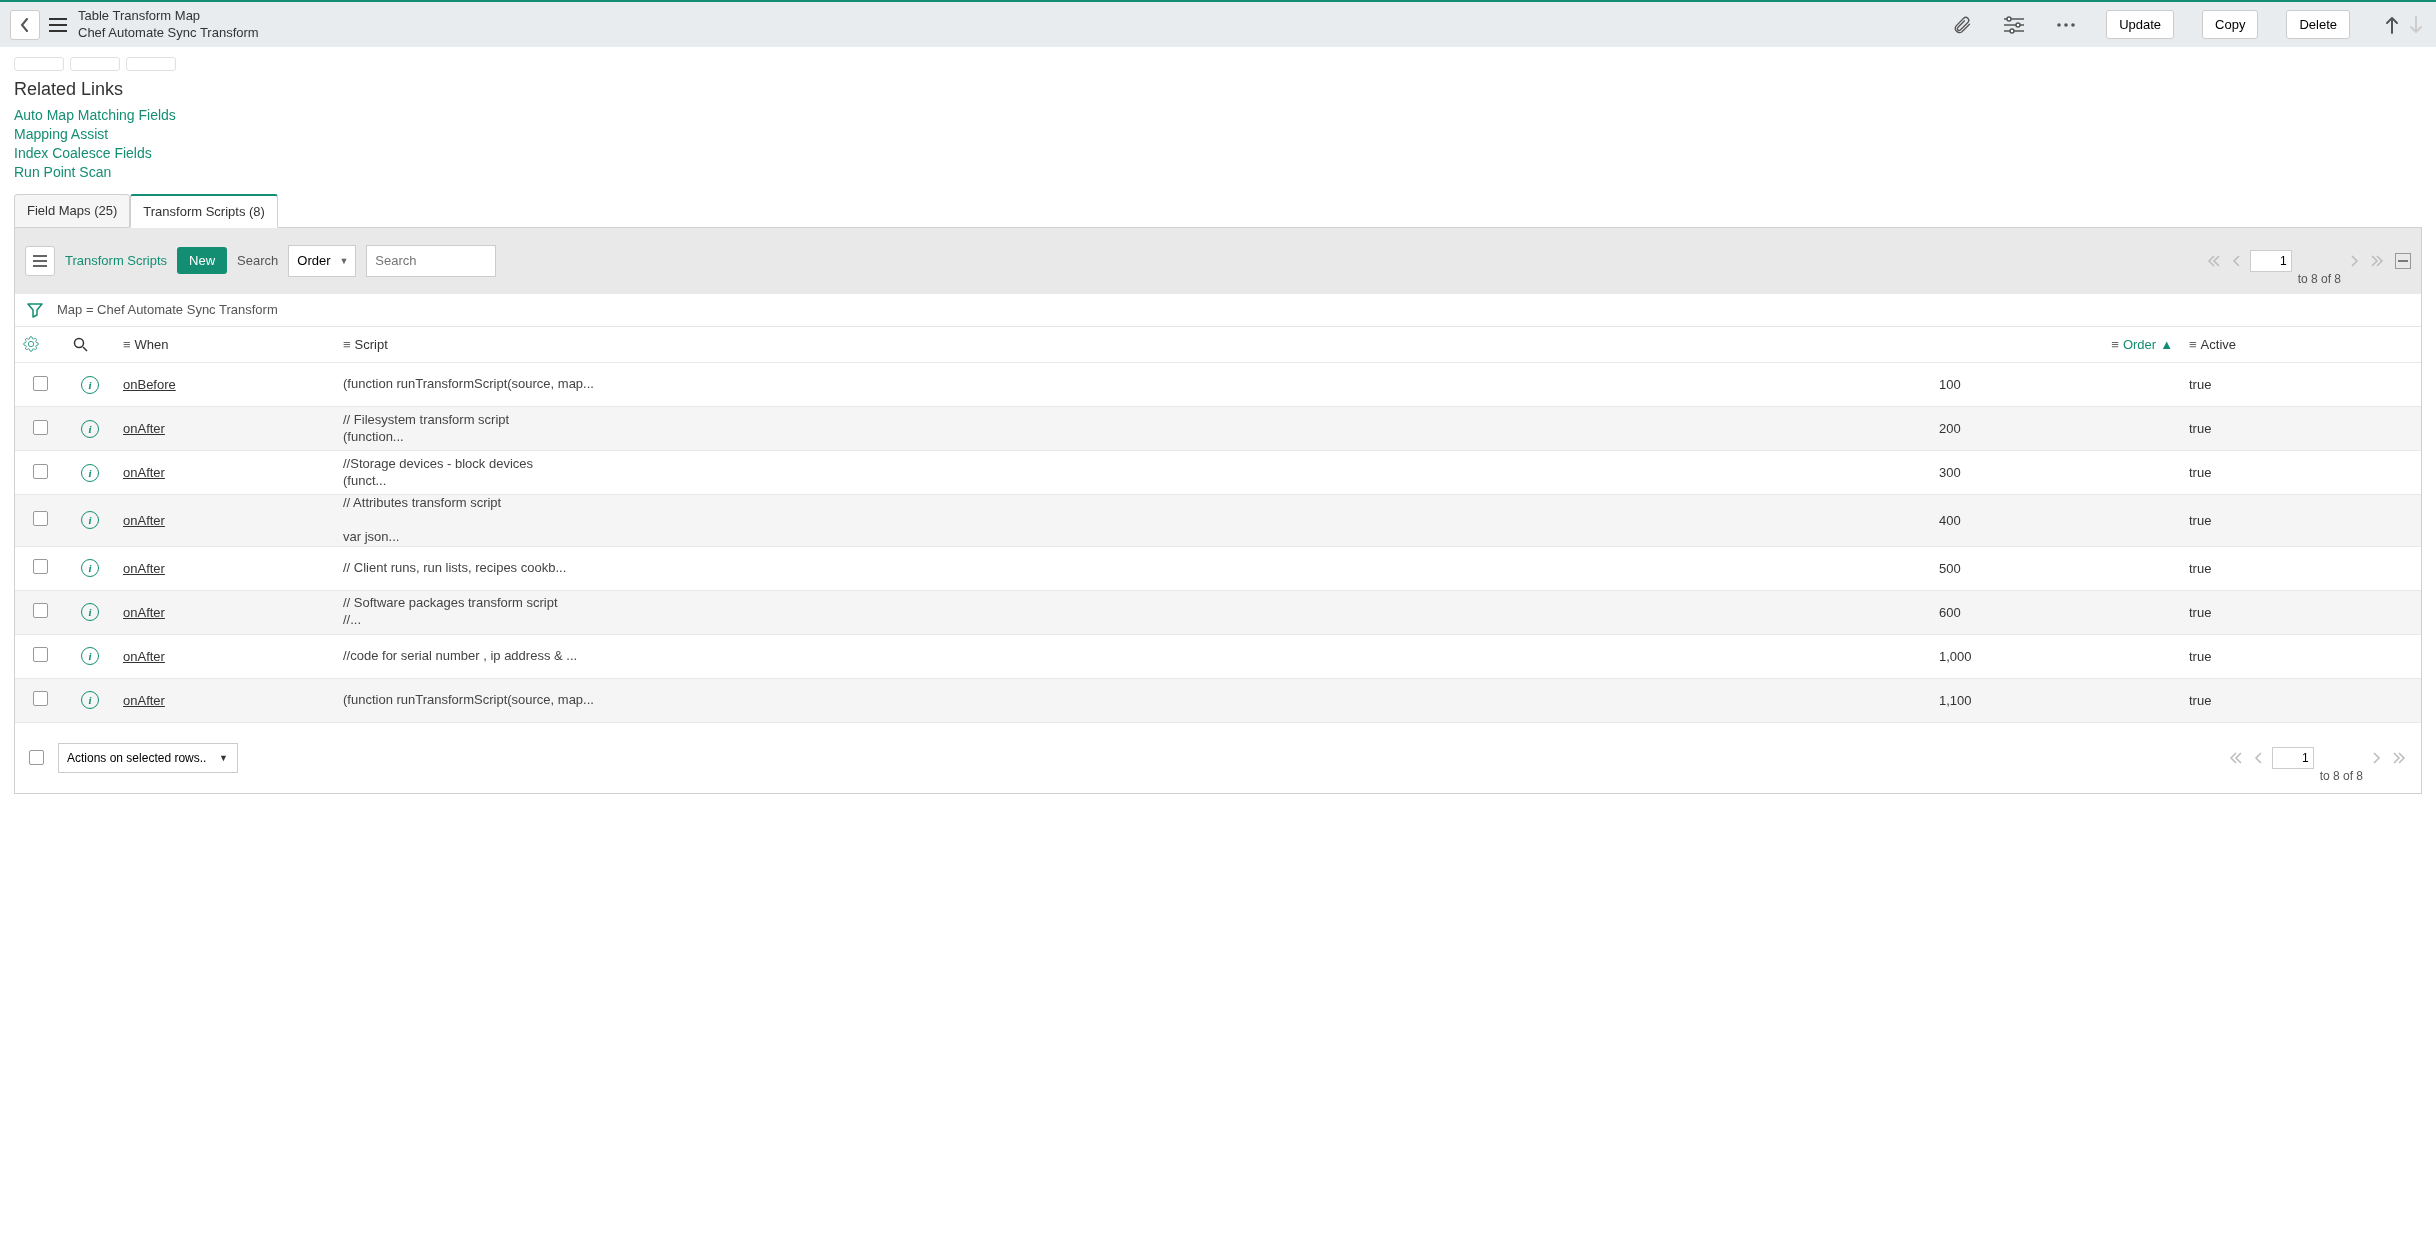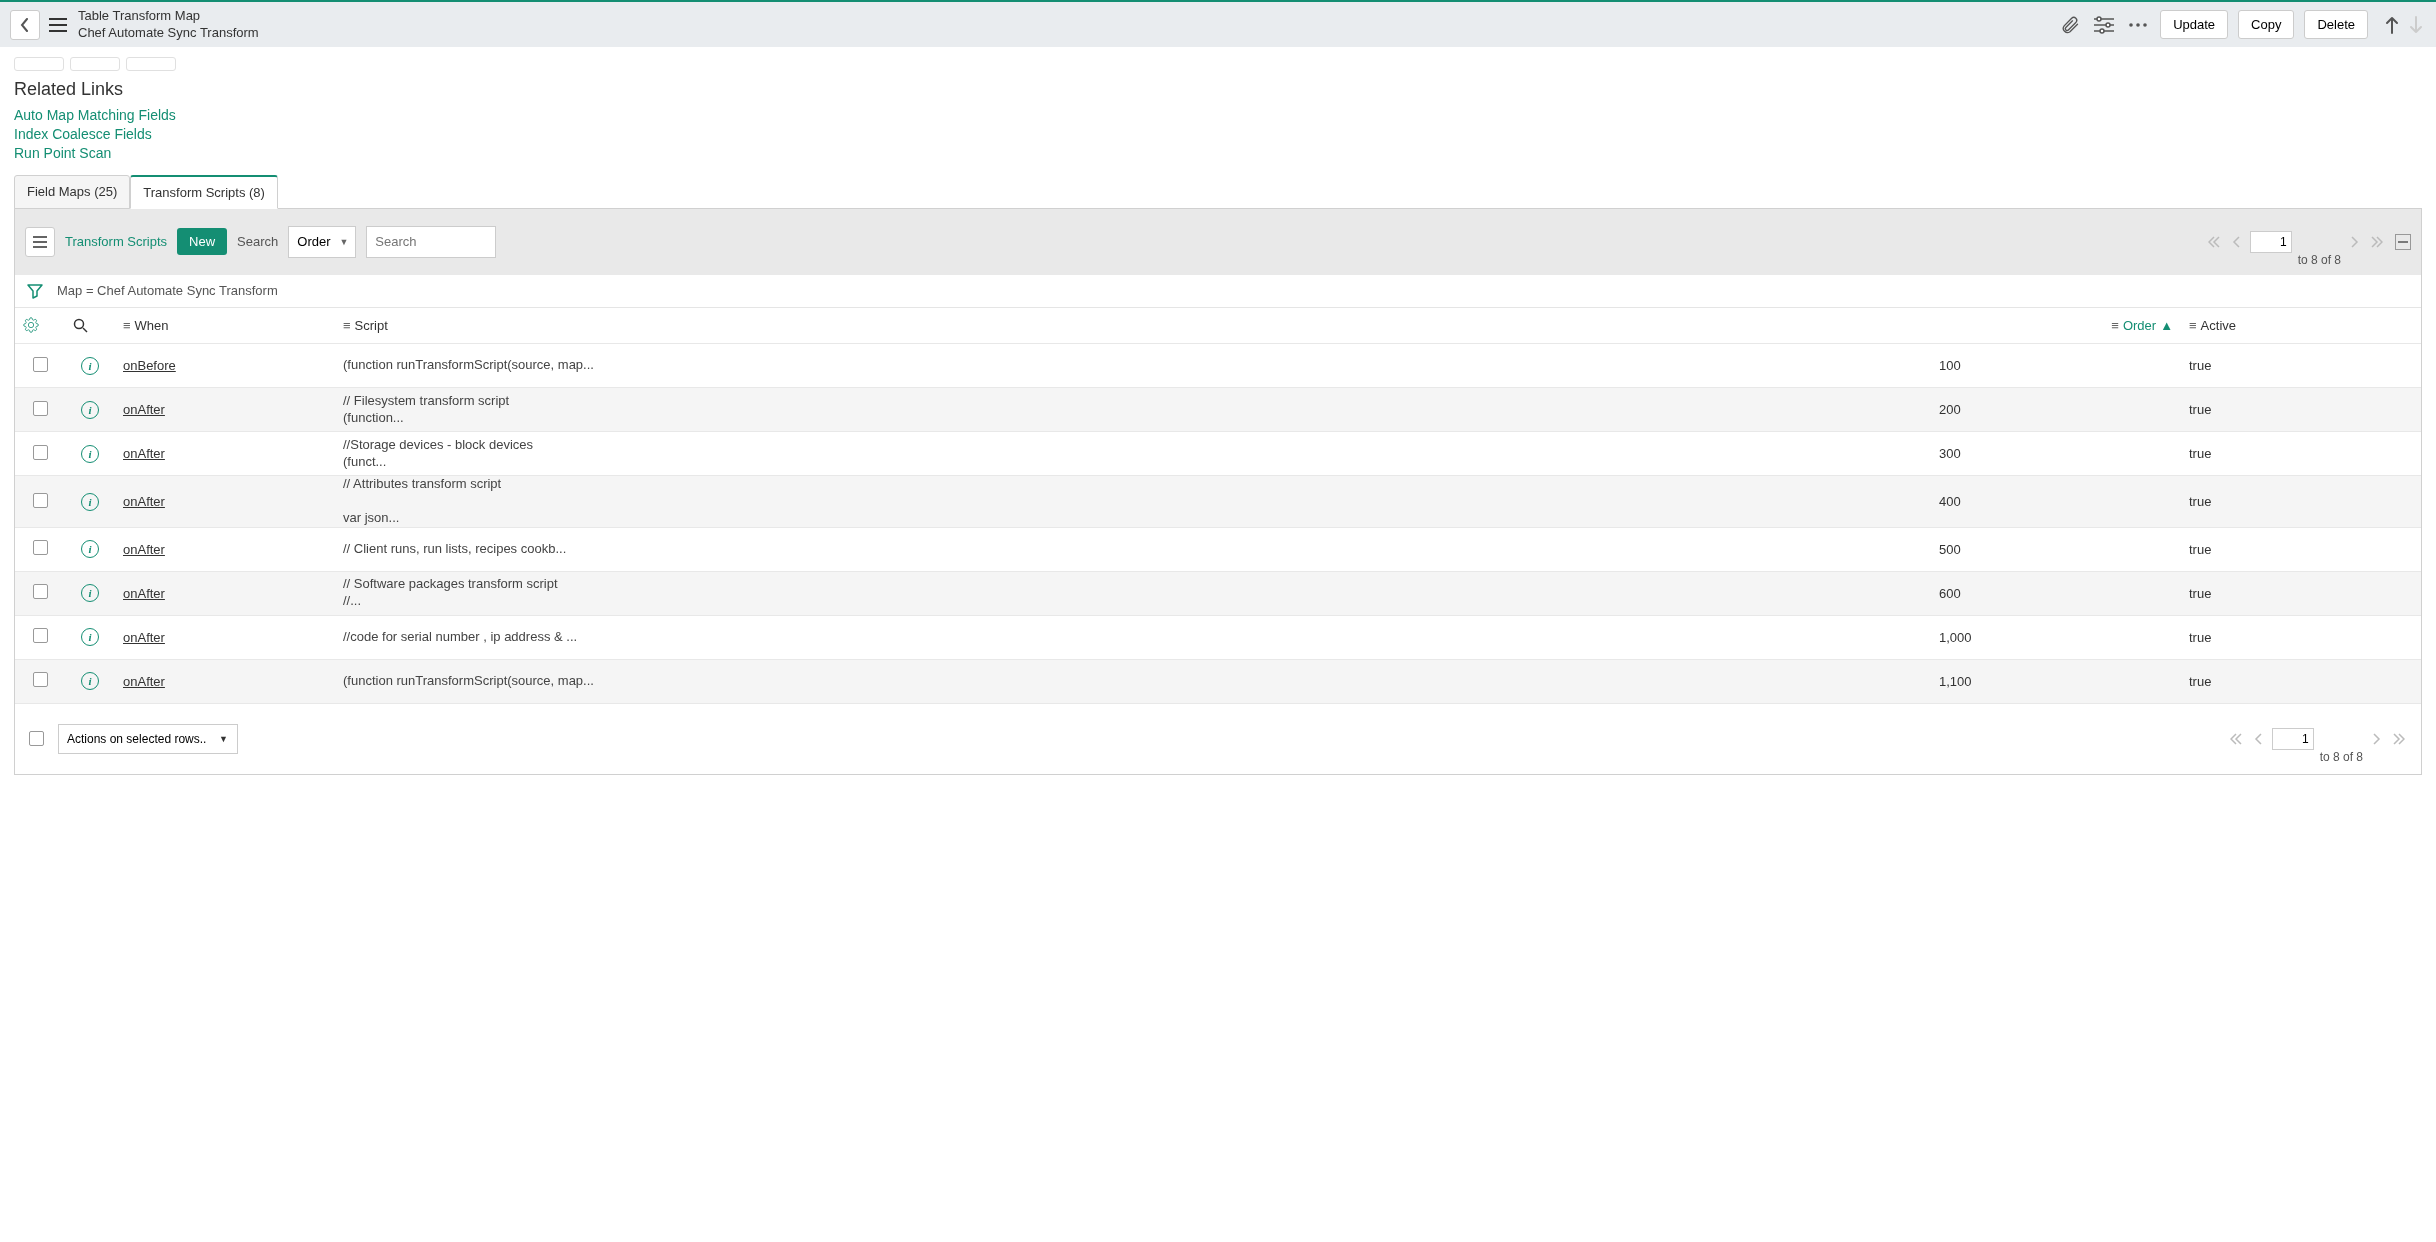--- a/index.html
+++ b/index.html
@@ -3,21 +3,21 @@
 <meta charset="utf-8">
 <style>
 * { box-sizing: border-box; margin: 0; padding: 0; }
 body { font-family: -apple-system, BlinkMacSystemFont, "Segoe UI", Arial, sans-serif; font-size: 13px; color: #333; background: #fff; }
 .top-bar { height: 47px; background: #e9ecef; border-top: 2px solid #148e73; display: flex; align-items: center; padding: 0 10px; }
 .back-btn { width: 30px; height: 30px; background: #fff; border: 1px solid #ccc; border-radius: 3px; display: flex; align-items: center; justify-content: center; margin-right: 8px; cursor: pointer; }
 .hamburger-btn { width: 20px; margin-right: 10px; cursor: pointer; display: flex; align-items: center; justify-content: center; }
 .title-block { display: flex; flex-direction: column; line-height: 1.3; }
 .title-block .main-title { font-weight: 400; color: #333; }
 .title-block .sub-title { color: #333; font-size: 13px; }
-.top-actions { margin-left: auto; display: flex; align-items: center; gap: 10px; }
+.top-actions { margin-left: auto; display: flex; align-items: center; gap: 28px; }
 .icon-btn { cursor: pointer; display: flex; align-items: center; justify-content: center; width: 24px; height: 24px; }
 .action-btn { background: #fff; border: 1px solid #ccc; border-radius: 3px; padding: 6px 12px; cursor: pointer; font-size: 13px; }
 .nav-arrows { display: flex; gap: 4px; margin-left: 4px; }
 .nav-arrow { cursor: pointer; width: 20px; height: 20px; display: flex; align-items: center; justify-content: center; }
 .content { padding: 10px 14px; }
 .ghost-btns { display: flex; gap: 6px; margin-bottom: 8px; }
 .ghost-btn { width: 50px; height: 14px; border: 1px solid #e0e0e0; border-radius: 3px; background: #fff; }
 .related-title { font-size: 18px; font-weight: 400; color: #333; margin: 4px 0 6px; }
 .related-links a { display: block; color: #148e73; text-decoration: none; font-size: 14px; line-height: 1.35; }
 .tab-row { display: flex; border-bottom: 1px solid #d0d0d0; margin-top: 12px; }
@@ -130,20 +130,21 @@
 <div class="content">
   <div class="ghost-btns">
     <div class="ghost-btn"></div>
     <div class="ghost-btn"></div>
     <div class="ghost-btn"></div>
   </div>
 
   <div class="related-title">Related Links</div>
   <div class="related-links">
     <a>Auto Map Matching Fields</a>
+    <a>Mapping Assist</a>
     <a>Index Coalesce Fields</a>
     <a>Run Point Scan</a>
   </div>
 
   <div class="tab-row">
     <div class="tab">Field Maps (25)</div>
     <div class="tab active">Transform Scripts (8)</div>
   </div>
 
   <div class="list-container">

